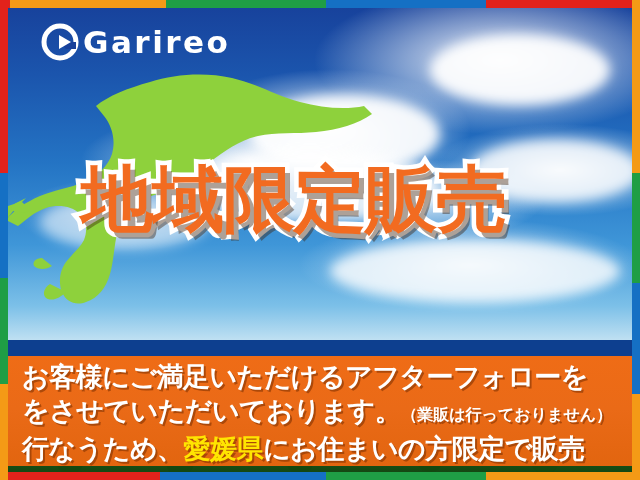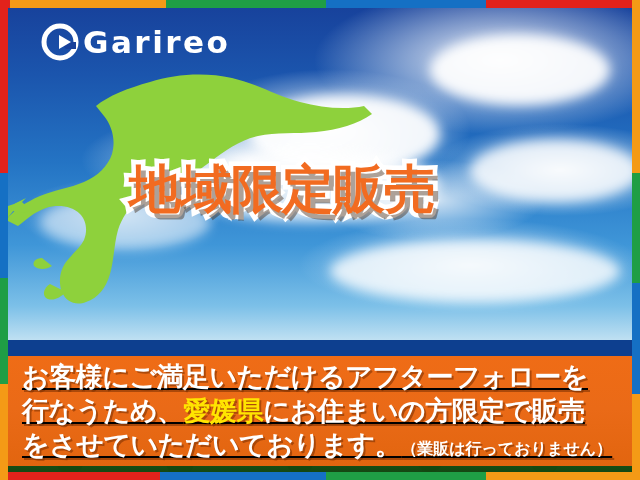--- a/index.html
+++ b/index.html
@@ -28,32 +28,32 @@
   
   .hill{position:absolute;left:0;bottom:0;width:640px;height:90px;}
 
   
   .logo{position:absolute;left:40px;top:22px;display:flex;align-items:center;gap:3px;z-index:8;}
   .logo-g{position:relative;width:40px;height:40px;}
   .logo-word{color:#fff;font-size:31px;font-weight:700;letter-spacing:2.5px;
              line-height:1;font-family:"DejaVu Sans","Liberation Sans",sans-serif;}
 
   
-  .headline{position:absolute;left:0;top:163px;width:564px;text-align:center;z-index:9;
-            font-size:52px;line-height:1;font-weight:700;letter-spacing:-1px;
+  .headline{position:absolute;left:12px;top:163px;width:564px;text-align:center;z-index:9;
+            font-size:72px;line-height:1;font-weight:700;letter-spacing:-1px;
             color:#f26b20;white-space:nowrap;
             -webkit-text-stroke:9px #ffffff;paint-order:stroke fill;
             text-shadow:5px 6px 0 rgba(60,30,10,.42);
             font-family:"DejaVu Sans","Liberation Sans",sans-serif;}
   .headline .inner{position:relative;}
 
   
   .msg{position:absolute;left:8px;right:8px;top:356px;bottom:14px;
        background:linear-gradient(180deg,#ef6c16 0%,#ea6a17 48%,#e2650f 100%);
-       z-index:9;padding:4px 28px 0 14px;box-sizing:border-box;text-decoration:underline;}
+       z-index:9;padding:4px 28px 0 14px;box-sizing:border-box;}
   .msg p{margin:0;color:#ffffff;font-weight:700;font-size:27px;line-height:34px;
          letter-spacing:-0.5px;white-space:nowrap;
          text-shadow:2px 2px 0 rgba(120,45,0,.55);
          font-family:"DejaVu Sans","Liberation Sans",sans-serif;}
   .hl{color:#ffe500;}
   .note{font-size:16px;letter-spacing:0;}
 
   
   .strip{position:absolute;z-index:20;}
   .strip-h{height:8px;}
@@ -153,22 +153,22 @@
     </span>
     <span class="logo-word">Garireo</span>
   </div>
 
   <div class="headline">
     <span class="inner">地域限定販売</span>
   </div>
 
   <div class="msg">
     <p>お客様にご満足いただけるアフターフォローを</p>
+    <p><span>をさせていただいております。</span><span class="note">（業販は行っておりません）</span></p>
     <p><span>行なうため、</span><span class="hl">愛媛県</span><span>にお住まいの方限定で販売</span></p>
-    <p><span>をさせていただいております。</span><span class="note">（業販は行っておりません）</span></p>
   </div>
 
   <div id="strips">
       <div class="strip strip-h" style="background: rgb(226, 34, 27); top: 0px; left: 0%; width: 1.5%;"></div>
       <div class="strip strip-h" style="background: rgb(244, 154, 22); top: 0px; left: 1.5%; width: 24.5%;"></div>
       <div class="strip strip-h" style="background: rgb(31, 158, 69); top: 0px; left: 26%; width: 25%;"></div>
       <div class="strip strip-h" style="background: rgb(21, 112, 196); top: 0px; left: 51%; width: 25%;"></div>
       <div class="strip strip-h" style="background: rgb(226, 34, 27); top: 0px; left: 76%; width: 24%;"></div>
       <div class="strip strip-h" style="background: rgb(226, 34, 27); bottom: 0px; left: 0%; width: 25%;"></div>
       <div class="strip strip-h" style="background: rgb(21, 112, 196); bottom: 0px; left: 25%; width: 26%;"></div>

